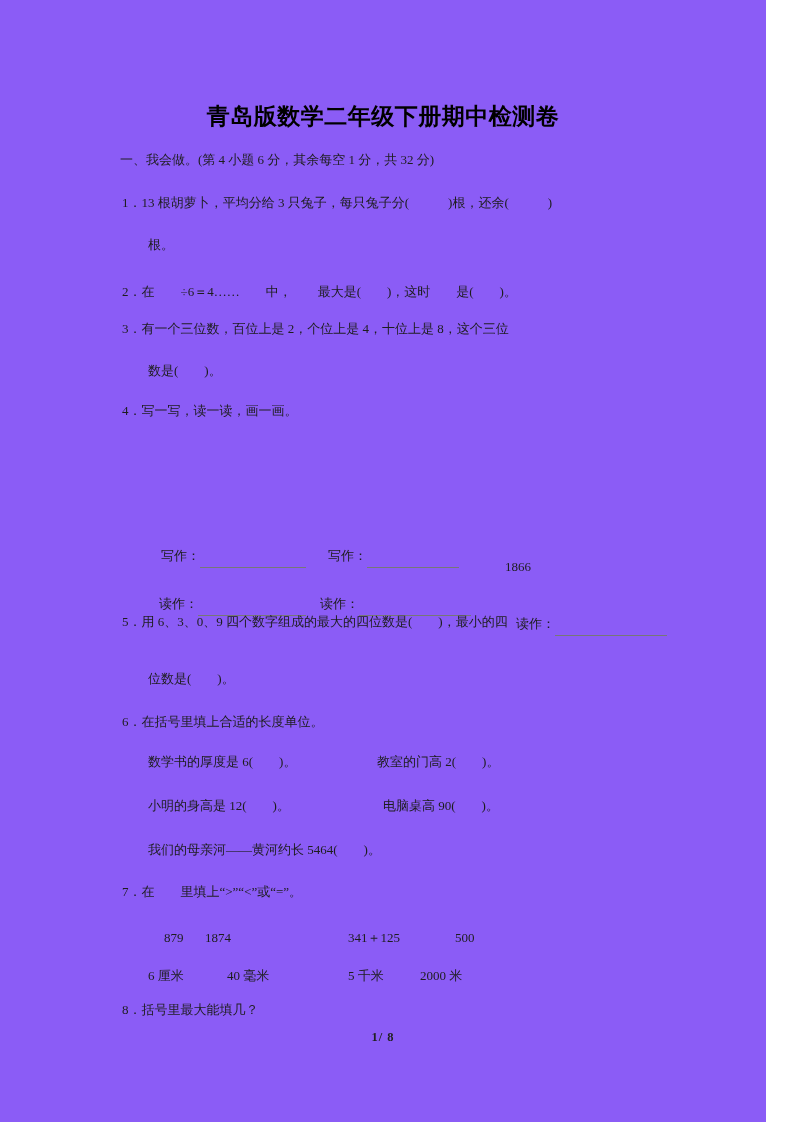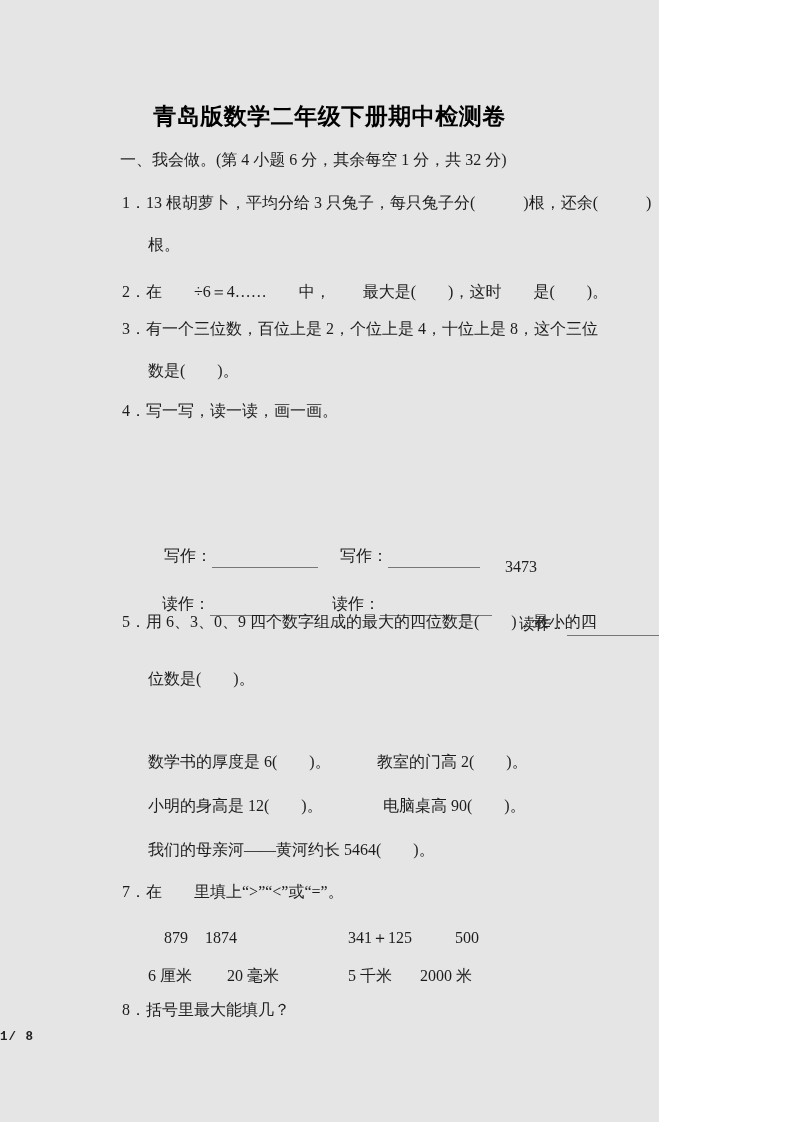--- a/index.html
+++ b/index.html
@@ -1,28 +1,28 @@
 <!DOCTYPE html>
 <html><head>
 <meta charset="utf-8">
 <style>
   * { box-sizing: border-box; }
   html, body { margin: 0; padding: 0; background: #ffffff; }
   .page {
     position: relative;
-    width: 659px;
+    width: 766px;
     height: 1122px;
-    background: #e5e5e5;
+    background: #8b5cf6;
     font-family: "Liberation Serif", "DejaVu Serif", serif;
     color: #1d1d1d;
     overflow: hidden;
   }
   .line {
     position: absolute;
-    font-size: 16px;
+    font-size: 13px;
     line-height: 25px;
     white-space: pre;
   }
   .title {
     left: 0;
     width: 100%;
     text-align: center;
     font-weight: bold;
     font-size: 23px;
     line-height: 26px;
@@ -32,22 +32,22 @@
   .blank {
     display: inline-block;
     height: 22px;
     border-bottom: 1.5px solid #777777;
     vertical-align: bottom;
   }
   .spacer { display: inline-block; }
   .footer {
     left: 0;
     width: 100%;
-    text-align: left;
-    font-family: Liberation Mono, monospace;
+    text-align: center;
+    font-family: Liberation Serif, serif;
     font-size: 12.5px;
     font-weight: bold;
     color: #222222;
     letter-spacing: 1px;
   }
 </style>
 </head>
 <body>
 
 <div class="page">
@@ -69,44 +69,45 @@
   <div style="position:absolute; top:425px; left:122px; width:560px; height:88px;"></div>
 
   <div class="line" style="top:518px; left:148px;">
     <span>写作：</span><span class="blank" style="width:106px;"></span><span class="spacer" style="width:22px;"></span><span>写作：</span><span class="blank" style="width:92px;"></span>
   </div>
 
   <div class="line" style="top:566px; left:146px;">
     <span>读作：</span><span class="blank" style="width:108px;"></span><span class="spacer" style="width:14px;"></span><span>读作：</span><span class="blank" style="width:112px;"></span>
   </div>
 
-  <div class="line" style="top:554px; left:505px;">3473</div>
+  <div class="line" style="top:554px; left:505px;">1866</div>
 
   <div class="line" style="top:586px; left:503px;">
     <span>读作：</span><span class="blank" style="width:112px;"></span>
   </div>
 
   <div class="line" style="top:609px; left:122px;">5．用 6、3、0、9 四个数字组成的最大的四位数是(　　)，最小的四</div>
   <div class="line" style="top:666px; left:148px;">位数是(　　)。</div>
 
+  <div class="line" style="top:709px; left:122px;">6．在括号里填上合适的长度单位。</div>
   <div class="line" style="top:749px; left:148px;">数学书的厚度是 6(　　)。</div>
   <div class="line" style="top:749px; left:377px;">教室的门高 2(　　)。</div>
   <div class="line" style="top:793px; left:148px;">小明的身高是 12(　　)。</div>
   <div class="line" style="top:793px; left:377px;margin-left:6px;">电脑桌高 90(　　)。</div>
   <div class="line" style="top:837px; left:148px;">我们的母亲河——黄河约长 5464(　　)。</div>
 
   <div class="line" style="top:879px; left:122px;">7．在　　里填上“&gt;”“&lt;”或“=”。</div>
 
   <span class="line" style="top:925px; left:164px;">879</span>
   <span class="line" style="top:925px; left:205px;">1874</span>
   <span class="line" style="top:925px; left:348px;">341＋125</span>
   <span class="line" style="top:925px; left:455px;">500</span>
 
   <span class="line" style="top:963px; left:148px;">6 厘米</span>
-  <span class="line" style="top:963px; left:227px;">20 毫米</span>
+  <span class="line" style="top:963px; left:227px;">40 毫米</span>
   <span class="line" style="top:963px; left:348px;">5 千米</span>
   <span class="line" style="top:963px; left:420px;">2000 米</span>
 
   <div class="line" style="top:997px; left:122px;">8．括号里最大能填几？</div>
 
   <div class="line footer" style="top:1025px;">1/ 8</div>
 
 </div>
 
 </body></html>

